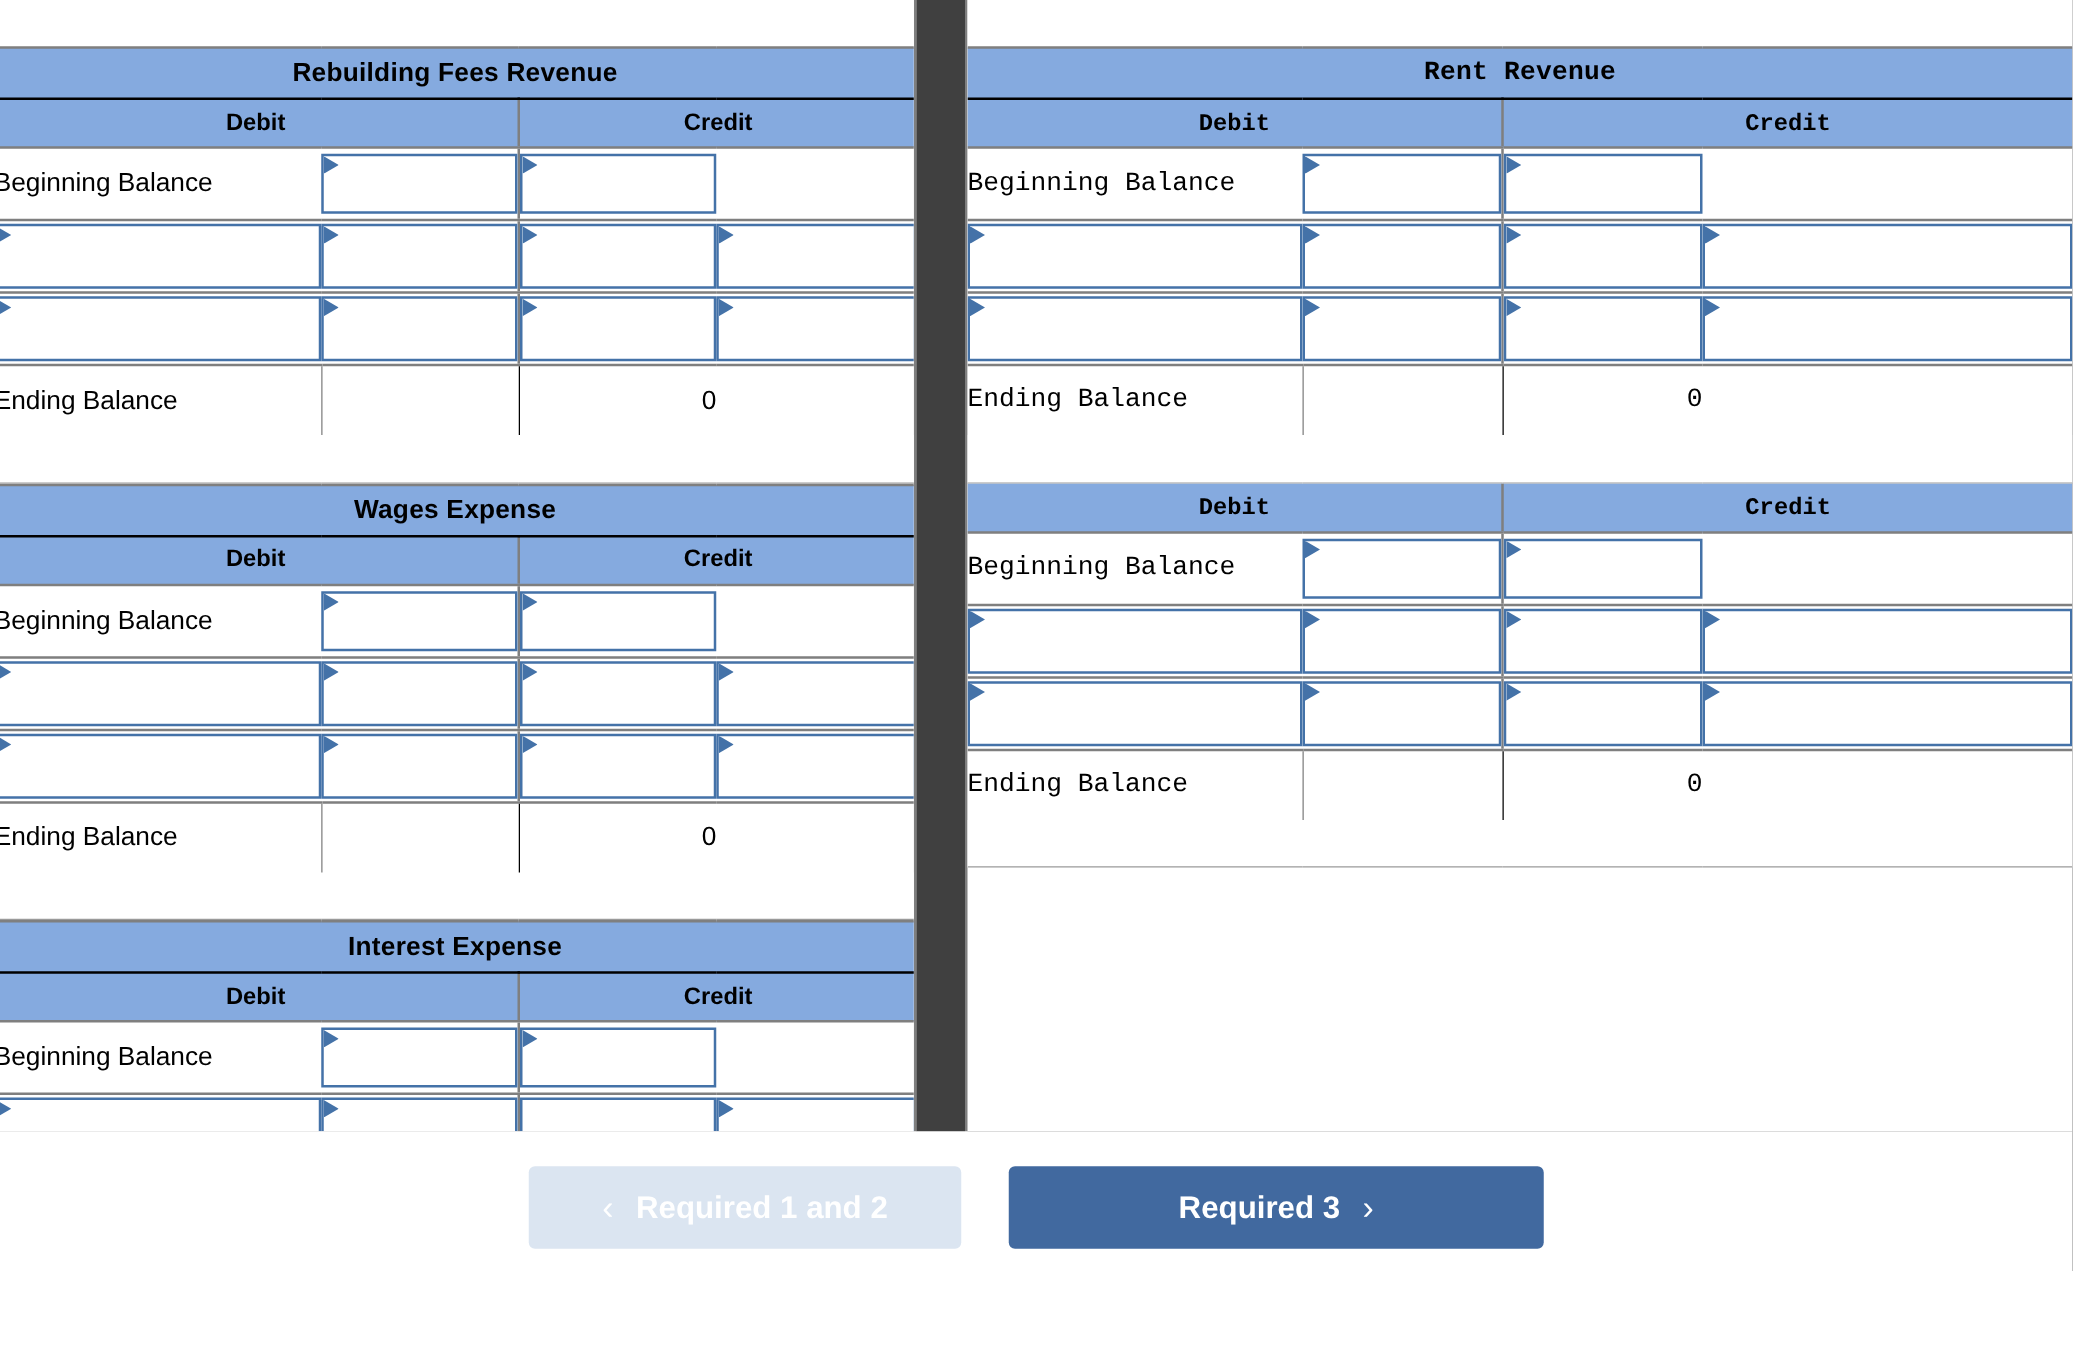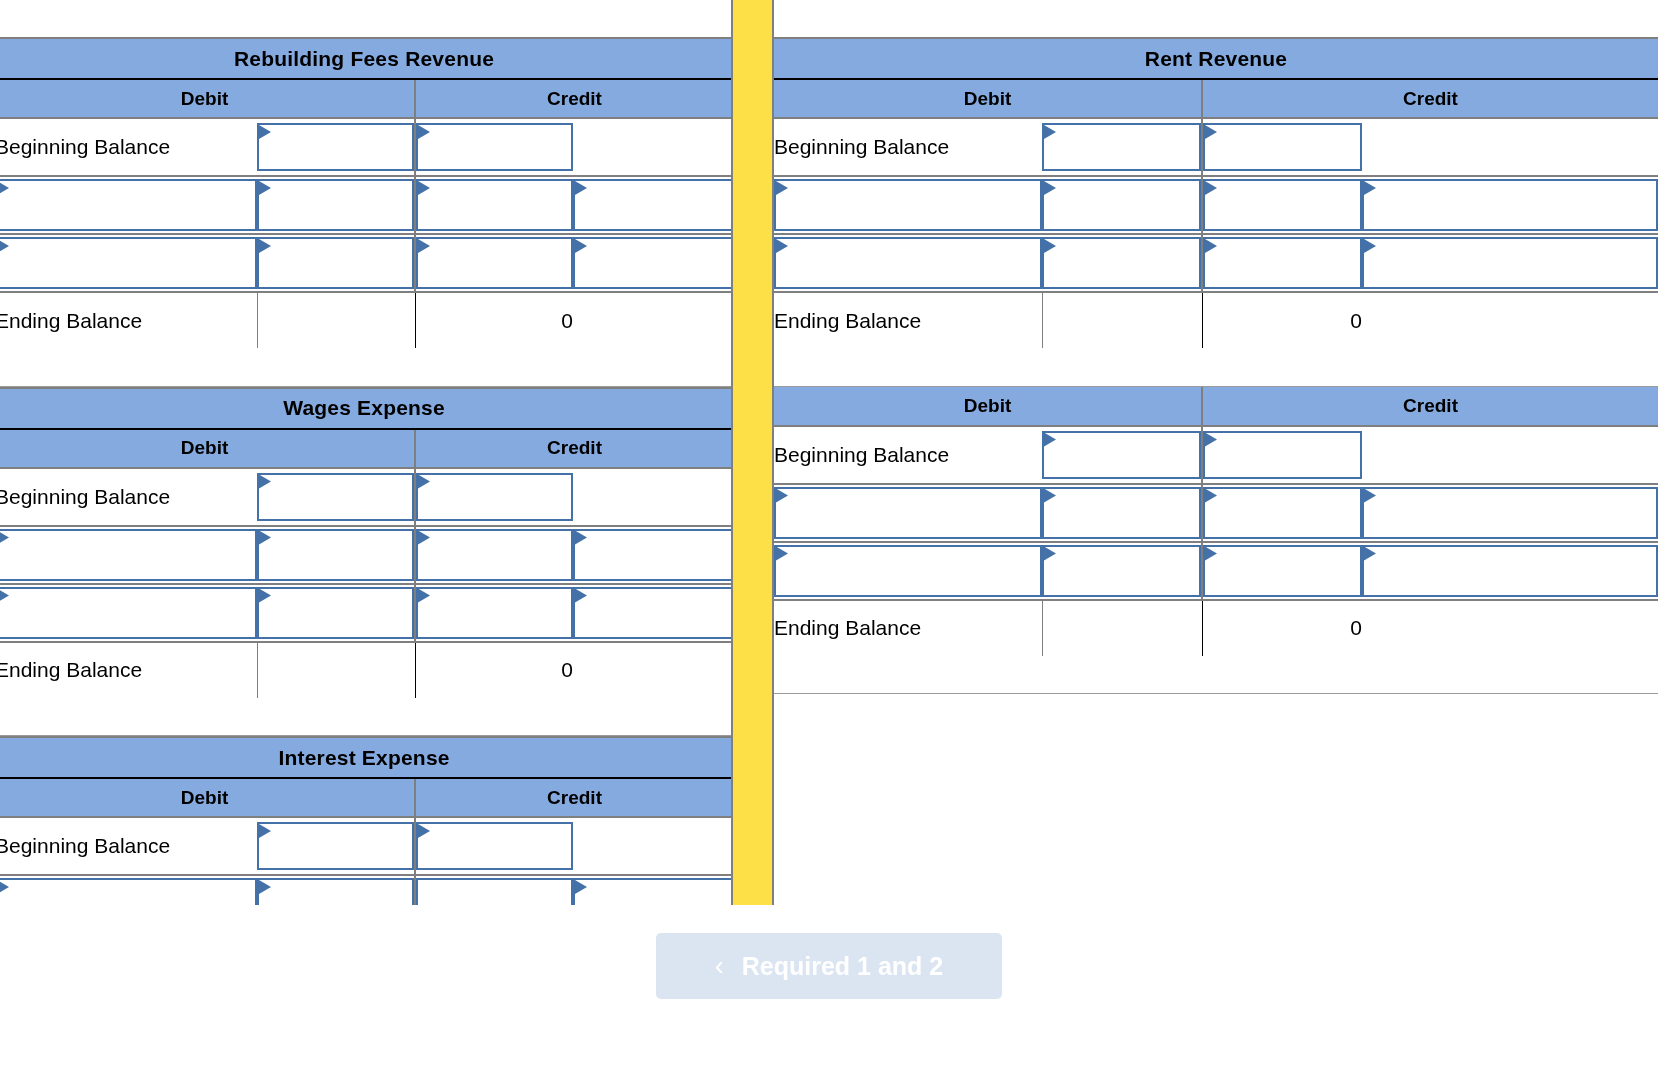--- a/index.html
+++ b/index.html
@@ -4,32 +4,32 @@
 <style>
   * { box-sizing: border-box; }
   html, body {
     margin: 0; padding: 0;
     width: 1658px; height: 1086px;
     background: #ffffff;
     font-family: "Liberation Sans", sans-serif;
     overflow: hidden;
   }
 
-  .page { position: relative; width: 1658px; height: 1086px; background:#fde047; }
+  .page { position: relative; width: 1658px; height: 1086px; background:#404040; }
 
   
   .panes { position:absolute; left:0; top:0; width:1658px; height:905px; }
 
   .pane {
     position:absolute; top:0; bottom:0;
     background:#fff;
     overflow:hidden;
   }
   .pane-left  { left:-5px; width:738px; border-right:2px solid #7f7f7f; }
-  .pane-right { left:772px; width:886px; border-left:2px solid #7f7f7f; }
+  .pane-right { left:772px; width:886px; border-left:2px solid #7f7f7f;font-family:Liberation Mono, monospace; }
 
   .pane-inner { position:relative; }
 
   
   .tblock { width:100%; border-collapse:collapse; table-layout:fixed; background:#fff; }
   .tblock td, .tblock th { padding:0; margin:0; }
 
   .acct-title {
     background:#85aadf;
     color:#000;
@@ -548,16 +548,20 @@
     </div>
 
   </div>
 
   <div class="footer">
     <div class="btnrow">
       <button class="btn btn-prev">
         <span class="chev">‹</span>
         <span>Required 1 and 2</span>
       </button>
+      <button class="btn btn-next">
+        <span>Required 3</span>
+        <span class="chev">›</span>
+      </button>
     </div>
   </div>
 
 </div>
 
 </body></html>

